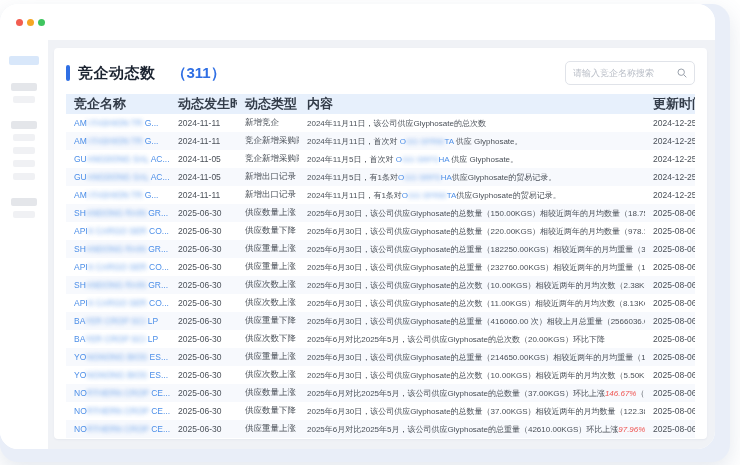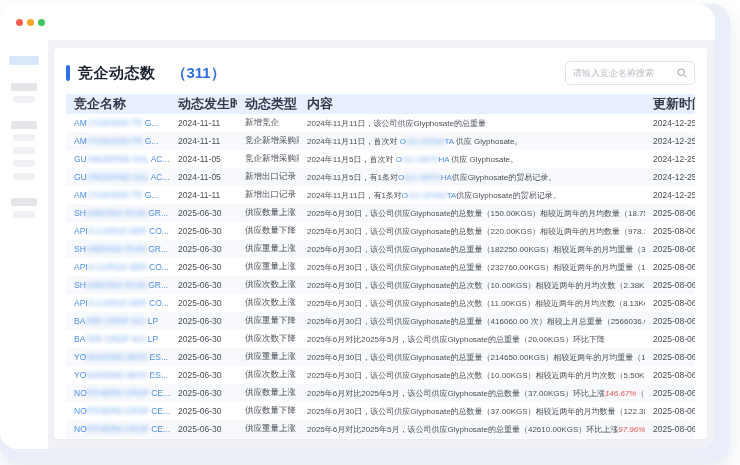--- a/index.html
+++ b/index.html
@@ -128,21 +128,21 @@
                     <th>动态类型</th>
                     <th>内容</th>
                     <th>更新时间</th>
                   </tr>
               </thead>
               <tbody id="table-body">
                   <tr>
                     <td class="cell-name"><span>AM</span><span class="name-blur">I FASHION TR</span><span> G...</span></td>
                     <td>2024-11-11</td>
                     <td>新增竞企</td>
-                    <td class="cell-content"><span>2024年11月11日，该公司供应Glyphosate的总重量</span></td>
+                    <td class="cell-content"><span>2024年11月11日，该公司供应Glyphosate的总次数</span></td>
                     <td>2024-12-25</td>
                   </tr>
                   <tr>
                     <td class="cell-name"><span>AM</span><span class="name-blur">I FASHION TR</span><span> G...</span></td>
                     <td>2024-11-11</td>
                     <td>竞企新增采购商</td>
                     <td class="cell-content"><span>2024年11月11日，首次对 </span><span class="seg-link">O</span><span class="seg-link seg-blur">GG SPRW</span><span class="seg-link">TA</span><span> 供应 Glyphosate。</span></td>
                     <td>2024-12-25</td>
                   </tr>
                   <tr>
@@ -212,21 +212,21 @@
                     <td class="cell-name"><span>BA</span><span class="name-blur">YER CROP SCI</span><span> LP</span></td>
                     <td>2025-06-30</td>
                     <td>供应重量下降</td>
                     <td class="cell-content"><span>2025年6月30日，该公司供应Glyphosate的总重量（416060.00 次）相较上月总重量（2566036.00 次）环比下降</span></td>
                     <td>2025-08-06</td>
                   </tr>
                   <tr>
                     <td class="cell-name"><span>BA</span><span class="name-blur">YER CROP SCI</span><span> LP</span></td>
                     <td>2025-06-30</td>
                     <td>供应次数下降</td>
-                    <td class="cell-content"><span>2025年6月对比2025年5月，该公司供应Glyphosate的总重量（20.00KGS）环比下降</span><span class="seg-down">70.59%</span><span>（68.00KGS）。</span></td>
+                    <td class="cell-content"><span>2025年6月对比2025年5月，该公司供应Glyphosate的总次数（20.00KGS）环比下降</span><span class="seg-down">70.59%</span><span>（68.00KGS）。</span></td>
                     <td>2025-08-06</td>
                   </tr>
                   <tr>
                     <td class="cell-name"><span>YO</span><span class="name-blur">NGNONG BIOS</span><span> ES...</span></td>
                     <td>2025-06-30</td>
                     <td>供应重量上涨</td>
                     <td class="cell-content"><span>2025年6月30日，该公司供应Glyphosate的总重量（214650.00KGS）相较近两年的月均重量（170625.00KGS）上涨</span></td>
                     <td>2025-08-06</td>
                   </tr>
                   <tr>

